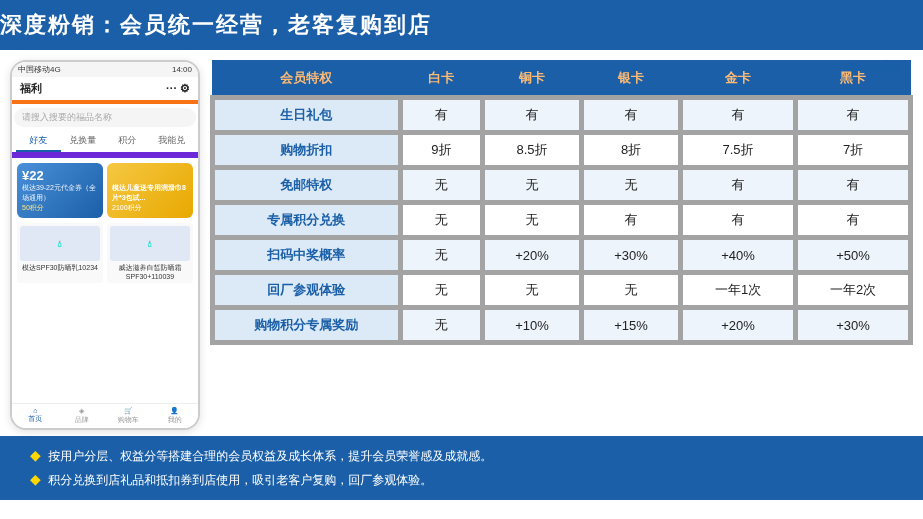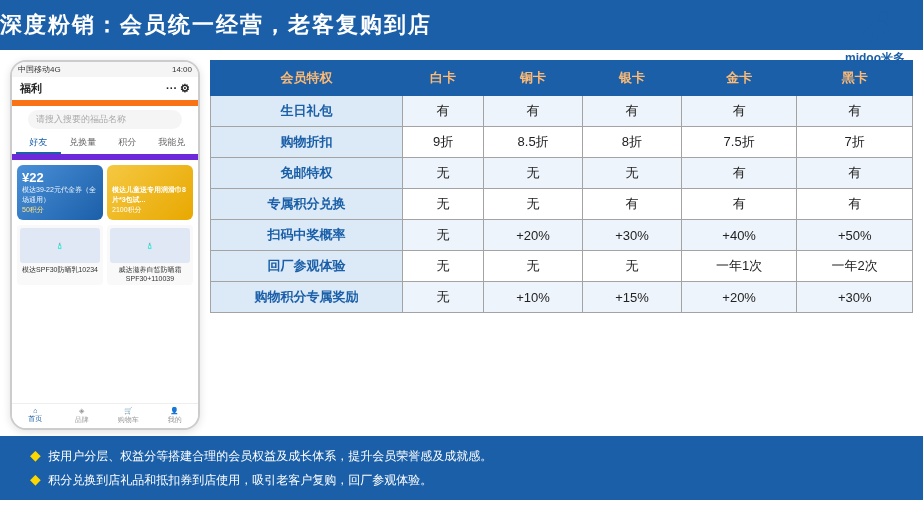--- a/index.html
+++ b/index.html
@@ -25,20 +25,21 @@
     }
 
     
     .logo-area {
       position: absolute;
       top: 8px;
       right: 18px;
       display: flex;
       flex-direction: column;
       align-items: center;
+      gap: 8px;
     }
     .logo-icon {
       width: 44px;
       height: 40px;
     }
     .logo-text {
       font-size: 12px;
       color: #1a5fa8;
       font-weight: bold;
       margin-top: 2px;
@@ -72,28 +73,28 @@
       display: flex;
       justify-content: space-between;
       align-items: center;
     }
     .phone-title-bar {
       background: #fff;
       padding: 4px 8px;
       font-size: 11px;
       font-weight: bold;
       color: #222;
-      border-bottom: 6px solid #f97316;
+      border-bottom: 4px solid #f97316;
       display: flex;
       justify-content: space-between;
       align-items: center;
     }
     .phone-search {
       background: #f5f5f5;
-      margin: 4px 16px;
+      margin: 4px 2px;
       border-radius: 12px;
       padding: 3px 8px;
       font-size: 9px;
       color: #aaa;
     }
     .phone-tabs {
       display: flex;
       border-bottom: 6px solid #6d28d9;
       padding: 0 4px;
     }
@@ -193,21 +194,21 @@
     }
     thead tr th {
       background: #1a5fa8;
       color: #fdba74;
       padding: 8px 6px;
       text-align: center;
       font-weight: bold;
       border: 1px solid #1a5fa8;
     }
     tbody tr td {
-      border: 1px solid #a3a3a3;
+      border: 5px solid #a3a3a3;
       padding: 6px 20px;
       text-align: center;
       color: #222;
       background: #fff;
     }
     tbody tr:nth-child(odd) td {
       background: #eef4fb;
     }
     tbody tr:nth-child(even) td {
       background: #fff;

